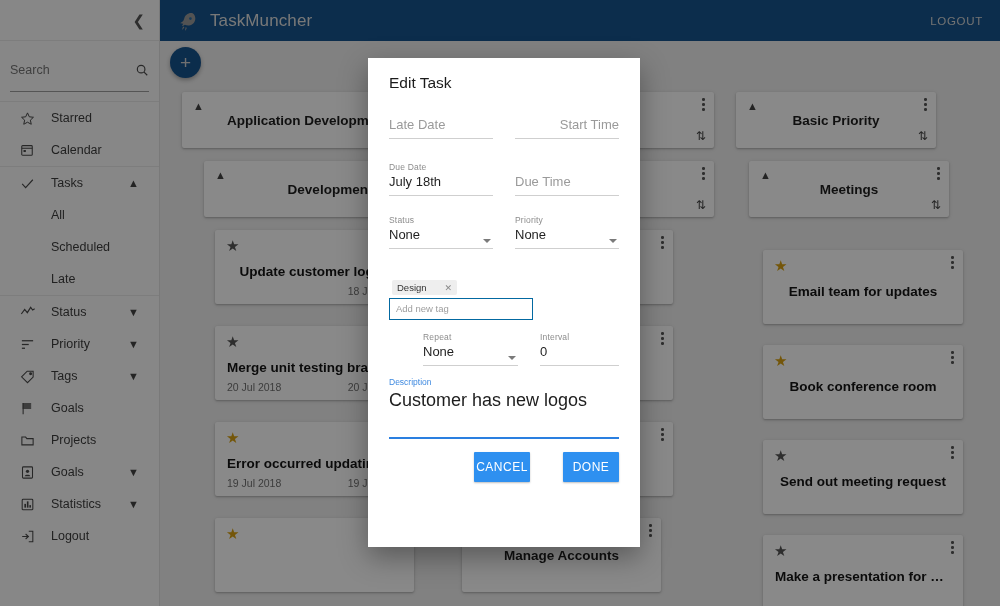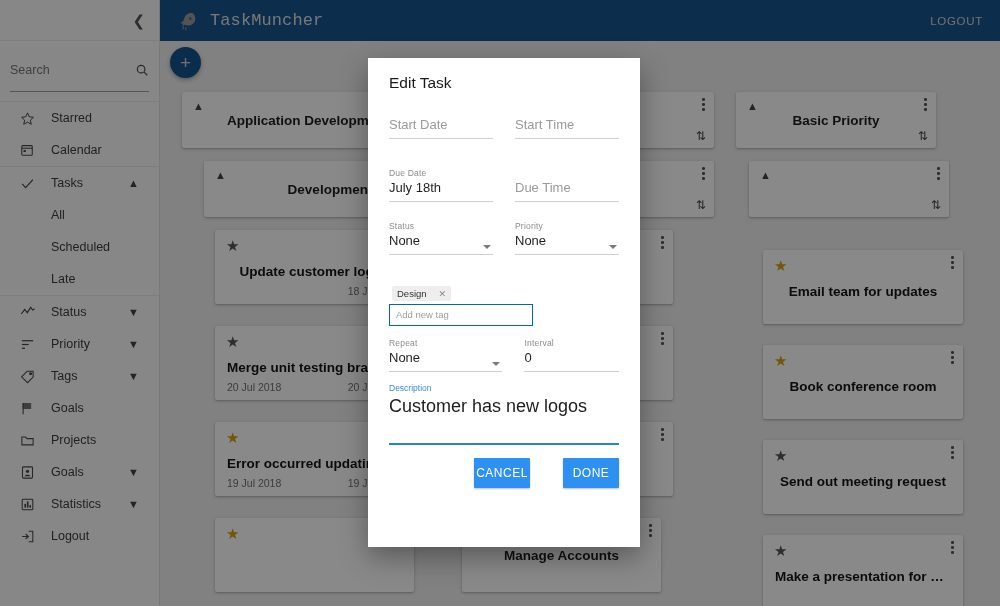--- a/index.html
+++ b/index.html
@@ -45,21 +45,21 @@
   #app{
     position:absolute; left:160px; top:0; width:840px; height:606px;
     background:#eeeeee;
   }
   #topbar{
     height:41px; background:#17548c; display:flex; align-items:center;
     padding:0 0 0 15px; position:relative;
   }
   #brand{ display:flex; align-items:center; }
   #brand-name{
-    color:#dedede; font-size:17px; margin-left:9px; letter-spacing:.1px;font-family:Liberation Mono, monospace;
+    color:#dedede; font-size:17px; margin-left:9px; letter-spacing:.1px;
   }
   #logout-btn{
     position:absolute; right:17px; top:50%; transform:translateY(-50%);
     color:#d4d4d4; font-size:11.5px; letter-spacing:.7px; cursor:pointer;
   }
   #fab{
     position:absolute; left:10px; top:47px; width:31px; height:31px;
     border-radius:50%; background:#15538d; color:#cfcfcf;
     display:flex; align-items:center; justify-content:center;
     font-size:19px; line-height:1; cursor:pointer;
@@ -127,21 +127,21 @@
   .fl-ph{ font-size:13px; color:#9a9a9a; }
   .uline{ border-bottom:1px solid #cfcfcf; }
   .row2{ display:flex; gap:22px; }
   .caret-dn{
     position:absolute; right:2px; bottom:6px;
     width:0;height:0;border-left:4px solid transparent;border-right:4px solid transparent;
     border-top:4.5px solid #7a7a7a;
   }
   .tagbox{ border:1px solid #0369a1; background:#fff; }
   .chip{
-    display:inline-flex; align-items:center; gap:12px;
+    display:inline-flex; align-items:center; gap:18px;
     background:#eeeeee; border-radius:2px; padding:2px 5px;
     font-size:9.5px; color:#333;
   }
   .chip-x{ color:#8a8a8a; font-size:9px; }
   .tag-ph{ font-size:9.5px; color:#9e9e9e; padding:4px 6px 5px 6px; }
   #desc-label{ font-size:8.5px; color:#3f8ae0; }
   #desc-value{ font-size:18px; color:#1d1d1d; padding-top:3px; }
   #desc-underline{ border-bottom:2px solid #2a7fe0; }
   #modal-actions{ display:flex; justify-content:flex-end; gap:9px; padding-top:13px; }
   .mbtn{
@@ -453,20 +453,21 @@
       </div>
 
       <div class="card group-card" style="position:absolute;left:33px;top:83px;width:200px;">
         <span class="g-chev">▲</span>
         <span class="g-dots dots-v">
             <i></i>
             <i></i>
             <i></i>
           </span>
         <span class="g-sort">⇅</span>
+        <span class="group-title">Meetings</span>
       </div>
 
       <div class="card task-card" style="position:absolute;left:47px;top:172px;width:200px;">
         <span class="t-star on">★</span>
         <span class="t-dots dots-v">
             <i></i>
             <i></i>
             <i></i>
           </span>
         <span class="t-title ctr">Email team for updates</span>
@@ -507,28 +508,28 @@
 </div>
 
 <div id="scrim"></div>
 
 <div id="modal">
   <div id="modal-title">Edit Task</div>
 
 
   <div class="row2" style="margin-top:25px;">
     <div class="fld" style="flex:1;">
-      <div class="fl-ph uline" style="padding-bottom:6px;">Start Date</div>
+      <div class="fl-ph uline" style="padding-bottom:6px;">Late Date</div>
     </div>
     <div class="fld" style="flex:1;">
-      <div class="fl-ph uline" style="padding-bottom:6px;">Start Time</div>
-    </div>
-  </div>
-
-  <div class="row2" style="margin-top:29px;">
+      <div class="fl-ph uline" style="padding-bottom:6px;text-align:right;">Start Time</div>
+    </div>
+  </div>
+
+  <div class="row2" style="margin-top:23px;">
     <div class="fld" style="flex:1;">
       <div class="fl-label">Due Date</div>
       <div class="fl-value uline" style="padding-bottom:6px;">July 18th</div>
     </div>
     <div class="fld" style="flex:1;align-self:flex-end;">
       <div class="fl-ph uline" style="padding-bottom:6px;">Due Time</div>
     </div>
   </div>
 
   <div class="row2" style="margin-top:19px;">
@@ -554,21 +555,21 @@
         <span>Design</span>
         <span class="chip-x">✕</span>
       </span>
     </div>
     <div class="tagbox" style="margin-top:3px;">
       <div class="tag-ph">Add new tag</div>
     </div>
   </div>
 
   <div class="row2" style="margin-top:12px;">
-    <div class="fld" style="flex:1.2;">
+    <div class="fld" style="flex:1.2;margin-left:34px;">
       <div class="fl-label">Repeat</div>
       <div class="fl-value uline" style="padding-bottom:6px;">None</div>
       <span class="caret-dn"></span>
     </div>
     <div class="fld" style="flex:1;">
       <div class="fl-label">Interval</div>
       <div class="fl-value uline" style="padding-bottom:6px;">0</div>
     </div>
   </div>
 

